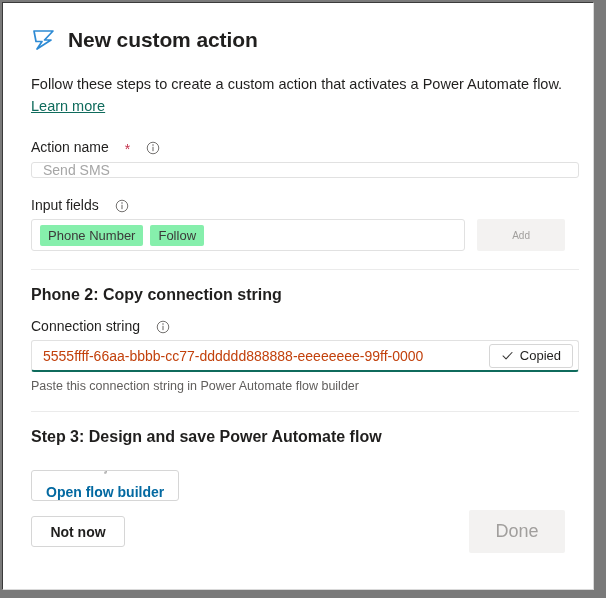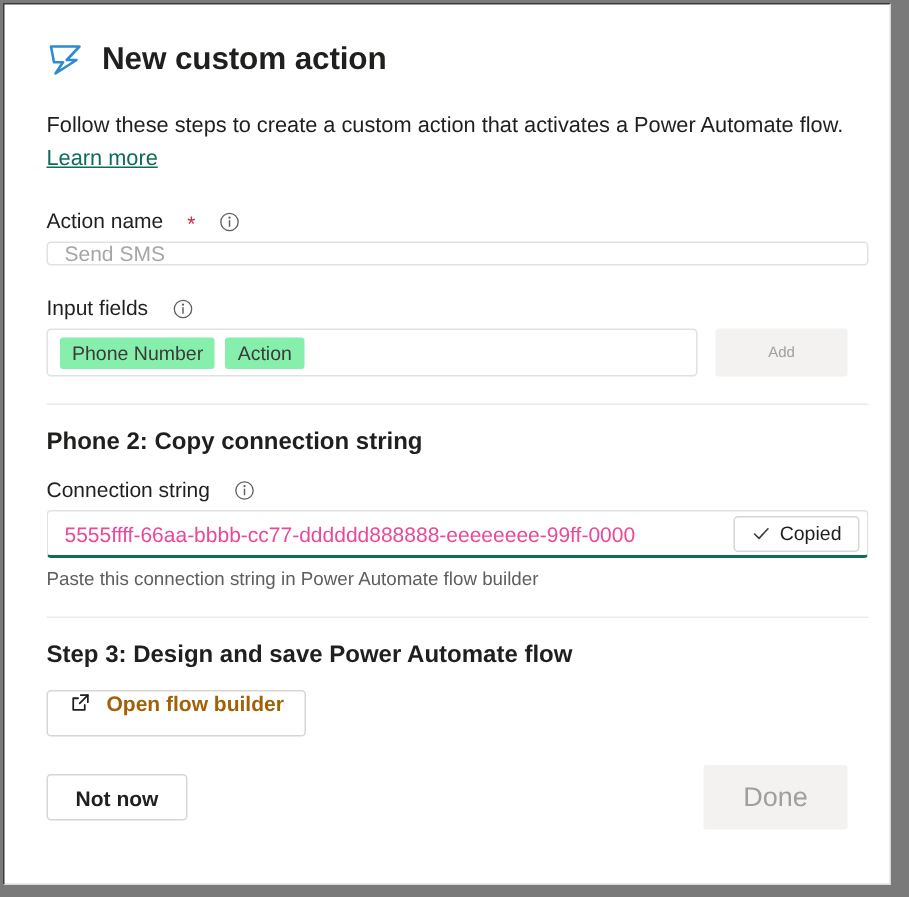--- a/index.html
+++ b/index.html
@@ -167,21 +167,21 @@
     border: 1px solid #e1e1e1;
     border-bottom: 2px solid #0f6b5c;
     border-radius: 3px;
     background: #fff;
     display: flex;
     align-items: center;
   }
   .conn-value {
     flex: 1;
     font-size: 14px;
-    color: #ec4899;
+    color: #c2410c;
     padding: 0 11px;
     white-space: nowrap;
     overflow: hidden;
   }
   .btn-copied {
     height: 24px;
     margin-right: 5px;
     padding: 0 11px;
     background: #fff;
     border: 1px solid #d6d6d6;
@@ -204,26 +204,27 @@
 
   
   .btn-flow {
     height: 31px;
     padding: 0 14px;
     background: #fff;
     border: 1px solid #d6d6d6;
     border-radius: 3px;
     font-size: 14px;
     font-weight: bold;
-    color: #a16207;
+    color: #0369a1;
     font-family: "Liberation Sans", sans-serif;
     display: inline-flex;
-    align-items: flex-start;
+    align-items: center;
     gap: 10px;
     cursor: pointer;
+    flex-direction: column;
   }
   .ext-icon { width: 15px; height: 15px; display: block; }
 
   
   .footer {
     position: absolute;
     left: 28px;
     right: 28px;
     bottom: 36px;
     display: flex;
@@ -294,21 +295,21 @@
       <svg class="info-icon" viewBox="0 0 16 16">
         <circle cx="8" cy="8" r="6.6" fill="none" stroke="#605e5c" stroke-width="1"></circle>
         <circle cx="8" cy="4.7" r="0.85" fill="#605e5c"></circle>
         <rect x="7.45" y="6.6" width="1.1" height="5" fill="#605e5c"></rect>
       </svg>
     </div>
 
     <div class="tagrow">
       <div class="tagbox">
         <span class="chip">Phone Number</span>
-        <span class="chip">Action</span>
+        <span class="chip">Follow</span>
       </div>
       <button class="btn-add">Add</button>
     </div>
 
     <div class="divider"></div>
 
     
     <div class="step-heading">Phone 2: Copy connection string</div>
 
     <div class="field-label">

